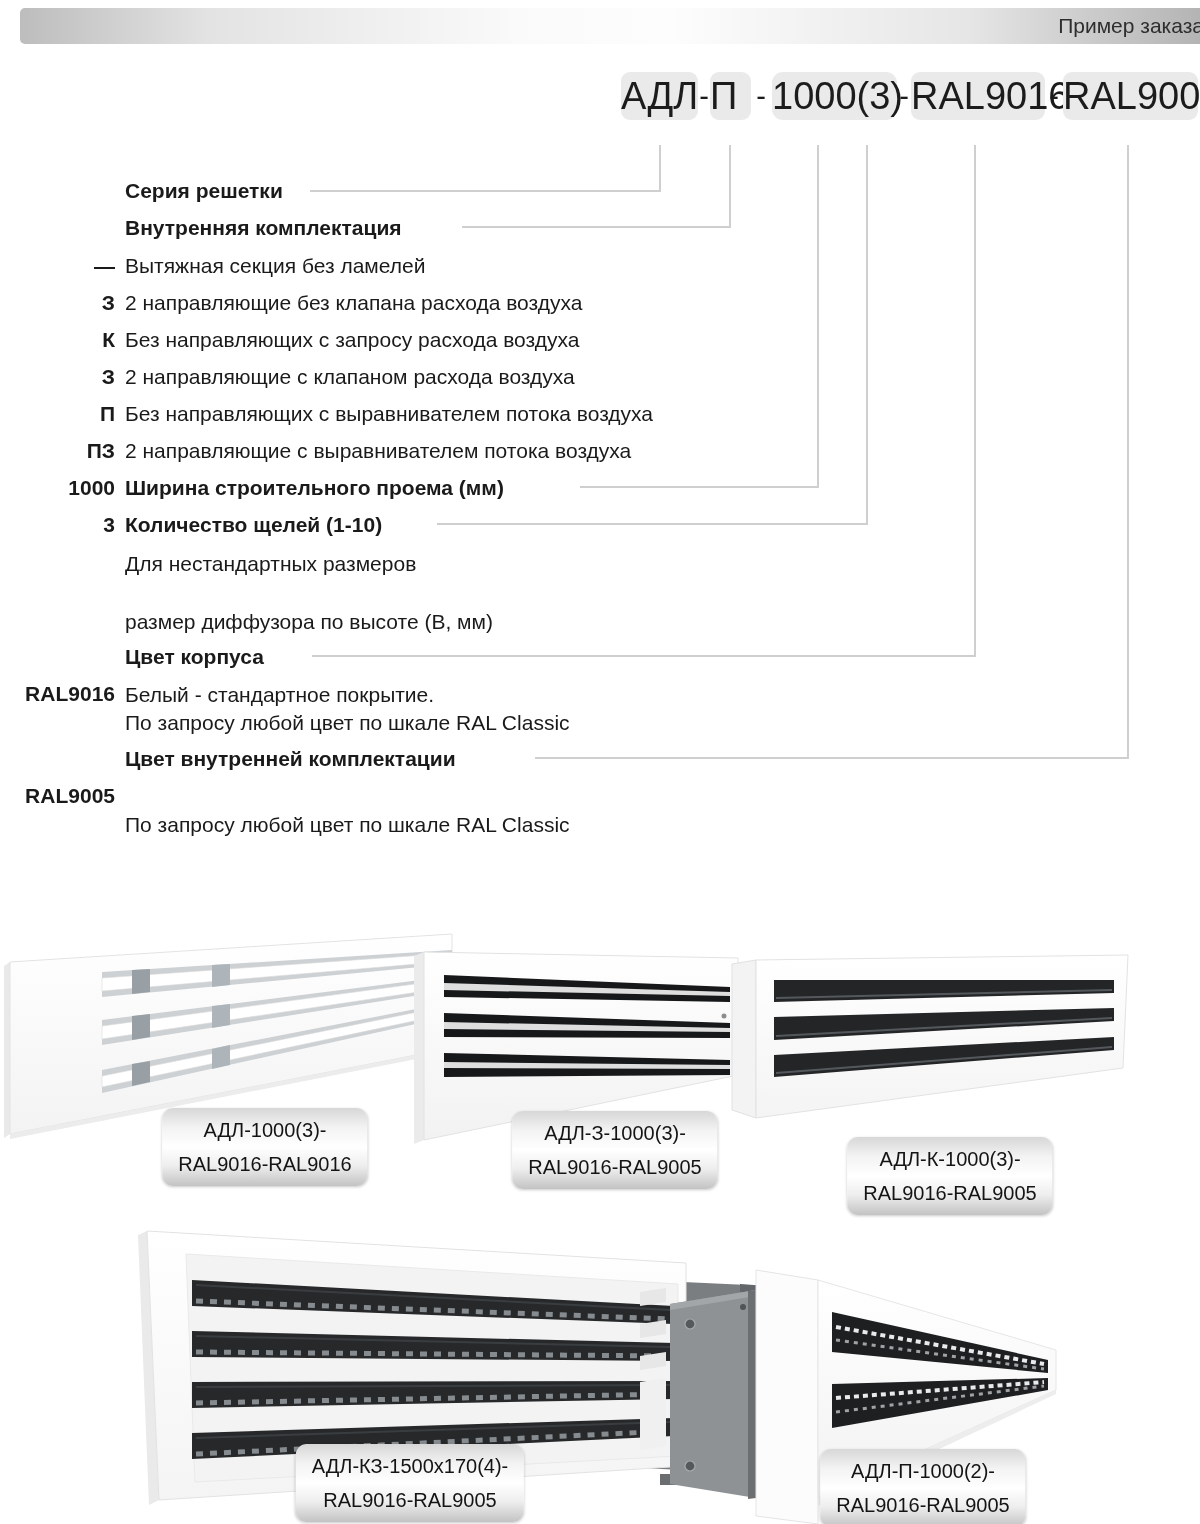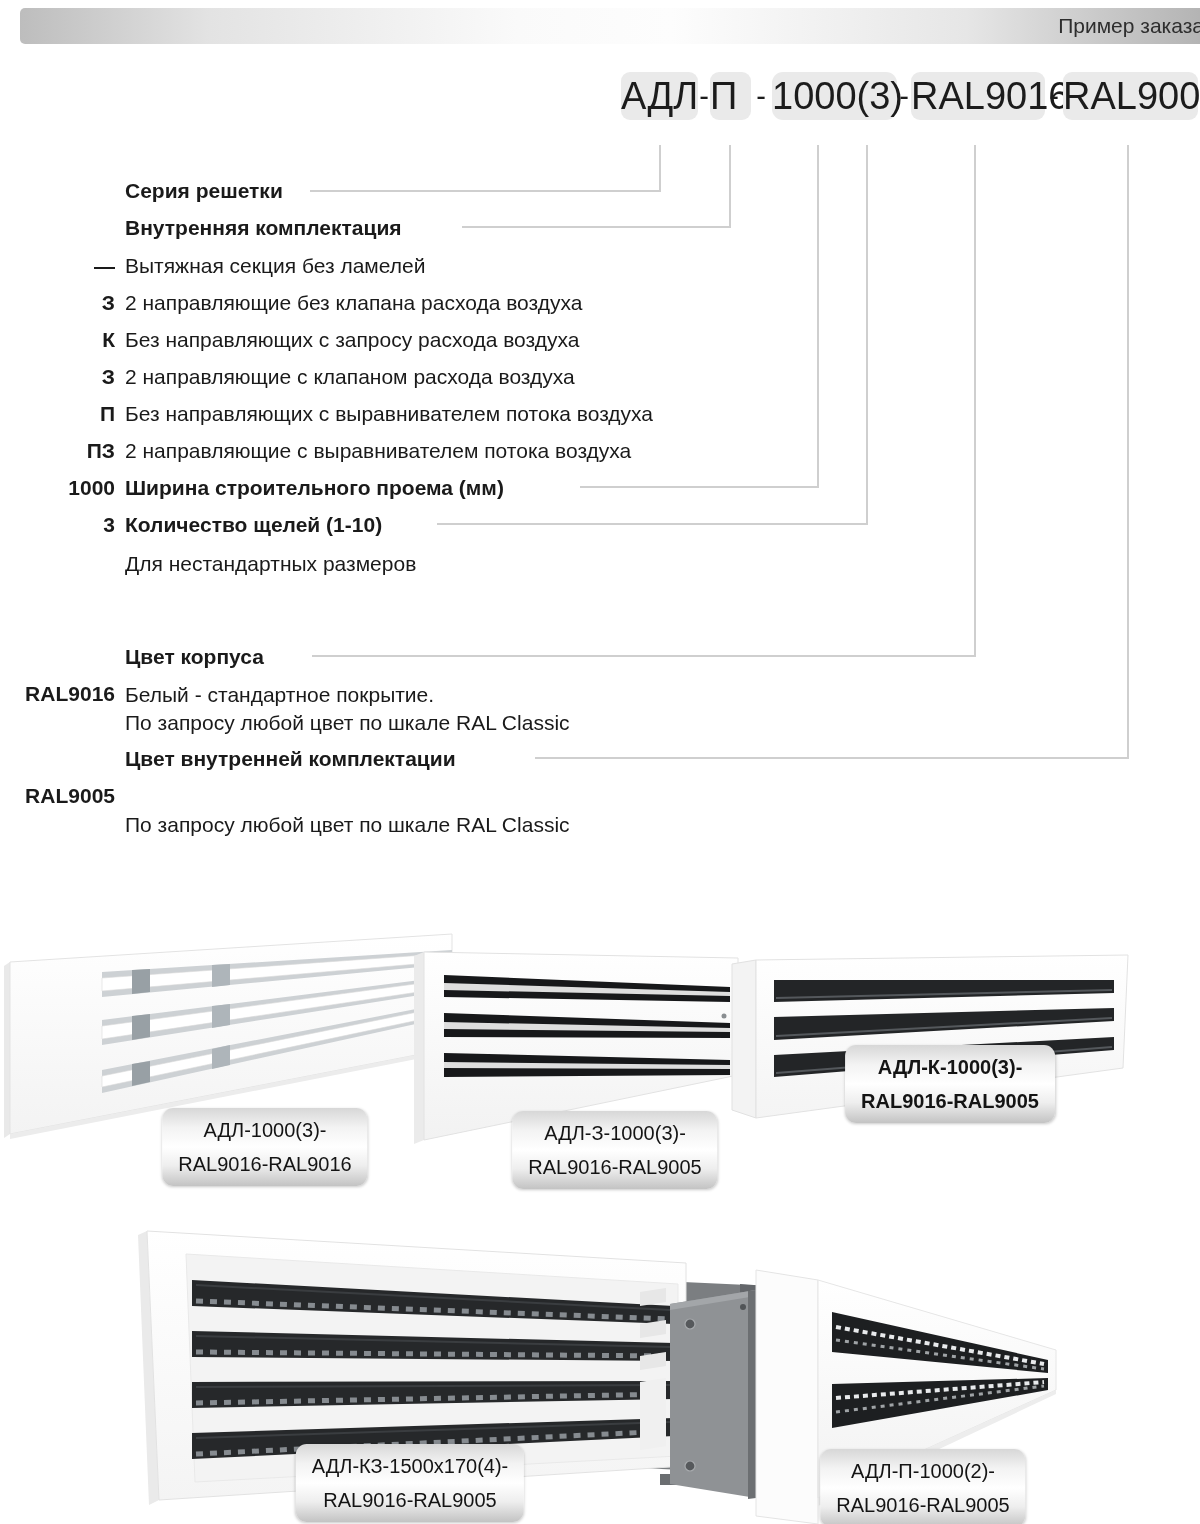--- a/index.html
+++ b/index.html
@@ -58,21 +58,21 @@
   
   .plabel{
     position:absolute;z-index:5;transform:translate(-50%,-50%);
     background:linear-gradient(180deg,#d7d7d7 0%,#f3f3f3 25%,#ffffff 50%,#eeeeee 74%,#c3c3c3 100%);
     border-radius:11px;box-shadow:0 1px 3px rgba(0,0,0,.22);
     padding:5px 16px;text-align:center;white-space:nowrap;
     font-size:20px;line-height:34px;color:#141414;
   }
   .pl1{left:265px;top:1147px;}
   .pl2{left:615px;top:1150px;}
-  .pl3{left:950px;top:1084px;font-weight:bold;}
+  .pl3{left:950px;top:1176px;}
   .pl4{left:410px;top:1483px;}
   .pl5{left:923px;top:1488px;}
 </style>
 </head>
 <body>
 
 <svg class="lines-svg" width="1200" height="1524" viewBox="0 0 1200 1524">
   <g fill="none" stroke="#cfcfcf" stroke-width="2">
     <polyline points="310,191 660,191 660,145"></polyline>
     <polyline points="462,227 730,227 730,145"></polyline>
@@ -130,20 +130,21 @@
   <span class="ldesc">Ширина строительного проема (мм)</span>
 </div>
 <div class="lrow bold-desc r10">
   <span class="lcode">3</span>
   <span class="ldesc">Количество щелей (1-10)</span>
 </div>
 <div class="lrow rnote">
   <span class="ldesc">
     <span>Для нестандартных размеров</span><br>
     <br>
+    <span>размер диффузора по высоте (В, мм)</span>
   </span>
 </div>
 <div class="lrow bold-desc r12">
   <span class="ldesc">Цвет корпуса</span>
 </div>
 <div class="lrow r13">
   <span class="lcode">RAL9016</span>
   <span class="ldesc">
     <span>Белый - стандартное покрытие.</span><br>
     <span>По запросу любой цвет по шкале RAL Classic</span>

